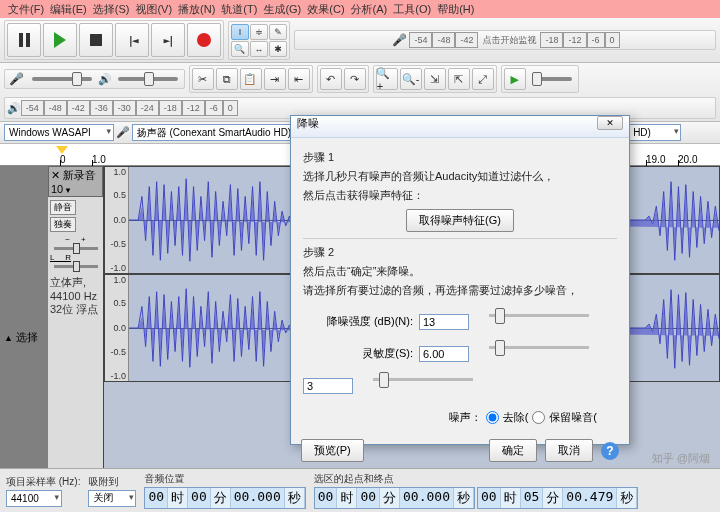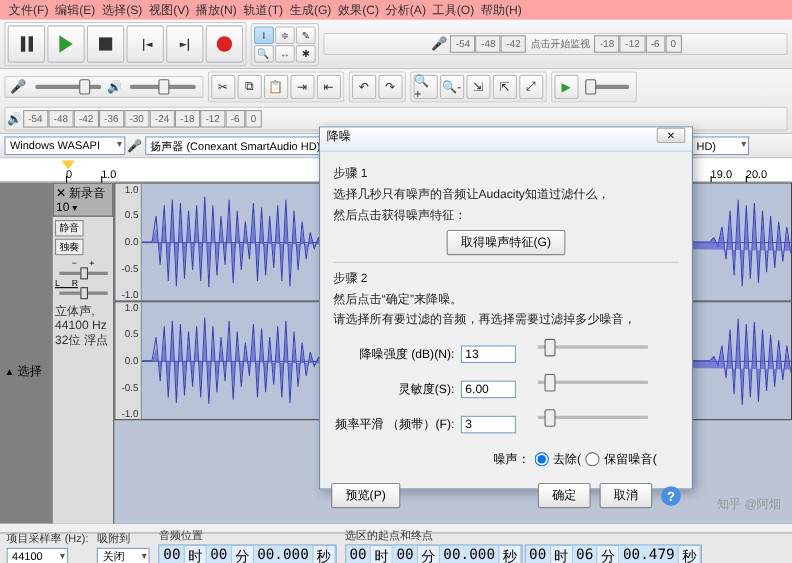--- a/index.html
+++ b/index.html
@@ -77,21 +77,21 @@
 .num-in { width:50px; border:1px solid #7a9ec6; padding:1px 3px; font-size:11px;}
 .dlg-slider { width:100px; height:3px; background:#bbb; position:relative; margin-left:14px;}
 .dlg-slider::after{content:"";position:absolute;width:8px;height:14px;background:#eee;border:1px solid #666;top:-6px;left:6px;border-radius:2px;}
 .radio-row { display:flex; align-items:center; gap:4px; justify-content:flex-end; margin-right:20px; margin-top:4px;}
 .radio-row label{font-size:11px;}
 .dlg-footer { display:flex; gap:8px; padding: 6px 10px; align-items:center;}
 .dlg-footer .spacer{flex:1;}
 .help-ico { width:18px; height:18px; background:#4a90e2; color:#fff; border-radius:50%; display:flex; align-items:center; justify-content:center; font-weight:bold; font-size:12px;}
 
 
-.status { position:absolute; bottom:0; left:0; right:0; height:28px; background:#e8e8e8; border-top:1px solid #aaa; display:flex; align-items:center; padding: 2px 6px; gap:8px;}
+.status { position:absolute; bottom:0; left:0; right:0; height:44px; background:#e8e8e8; border-top:1px solid #aaa; display:flex; align-items:center; padding: 2px 6px; gap:8px;}
 .status .grp { display:flex; flex-direction:column; gap:1px;}
 .status .lbl { font-size:10px; color:#333;}
 .time-box { display:flex; border:1px solid #7a9ec6; background:#e4f0fa;}
 .time-box span{ padding:1px 3px; font-size:13px; border-right:1px solid #b0c8e0;}
 .time-box span.n{ background:#cfe4f7; font-family:monospace;}
 
 .watermark { position:absolute; right:10px; bottom:46px; color:#999; font-size:11px;}
 </style>
 </head>
 <body>
@@ -298,21 +298,20 @@
       <label>降噪强度 (dB)(N):</label>
       <input class="num-in" value="13" style="">
       <div class="dlg-slider"></div>
     </div>
     <div class="form-row">
       <label>灵敏度(S):</label>
       <input class="num-in" value="6.00" style="">
       <div class="dlg-slider"></div>
     </div>
     <div class="form-row">
-      <label>频率平滑 （频带）(F):</label>
       <input class="num-in" value="3" style="">
       <div class="dlg-slider"></div>
     </div>
     <div class="radio-row">
       <span>噪声：</span>
       <input type="radio" checked="" style="">
         <label>去除(</label>
       <input type="radio" style="">
         <label>保留噪音(</label>
     </div>
@@ -353,21 +352,21 @@
         <span class="n">00</span>
           <span>时</span>
         <span class="n">00</span>
           <span>分</span>
         <span class="n">00.000</span>
           <span>秒</span>
       </div>
       <div class="time-box">
         <span class="n">00</span>
           <span>时</span>
-        <span class="n">06</span>
+        <span class="n">05</span>
           <span>分</span>
         <span class="n">00.479</span>
           <span>秒</span>
       </div>
     </div>
   </div>
 </div>
 
 <div class="watermark">知乎 @阿烟</div>
 

